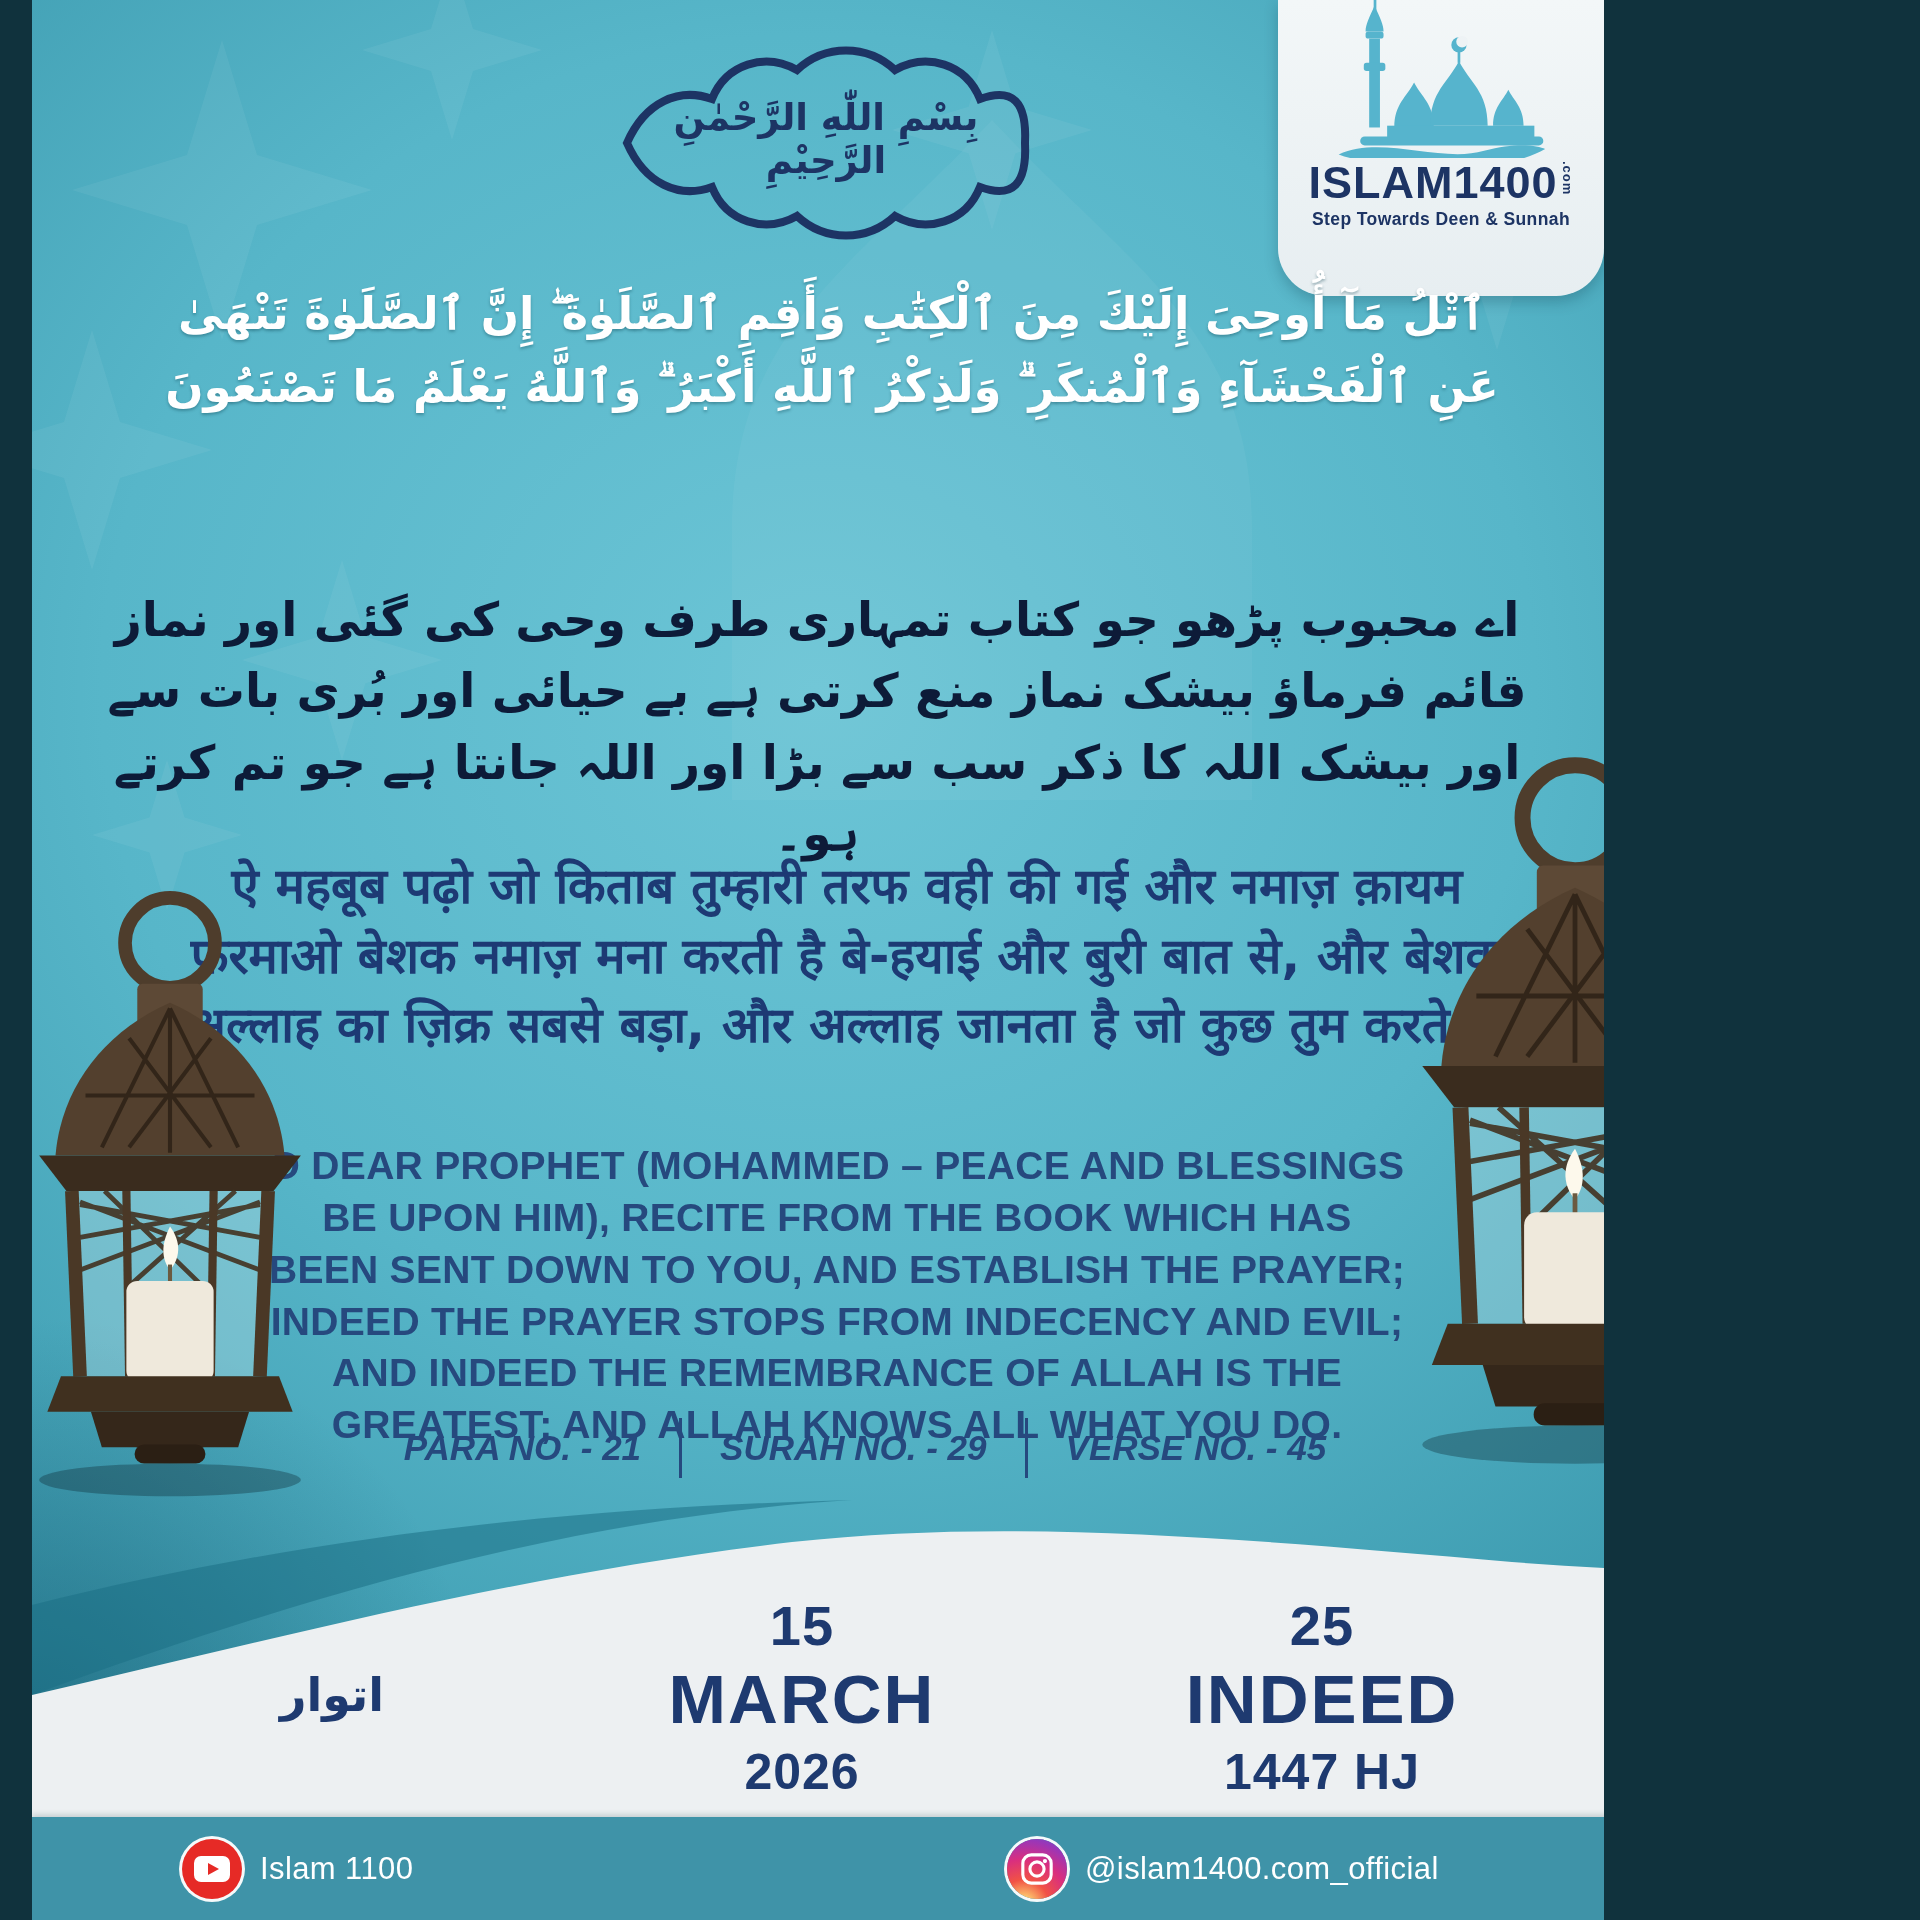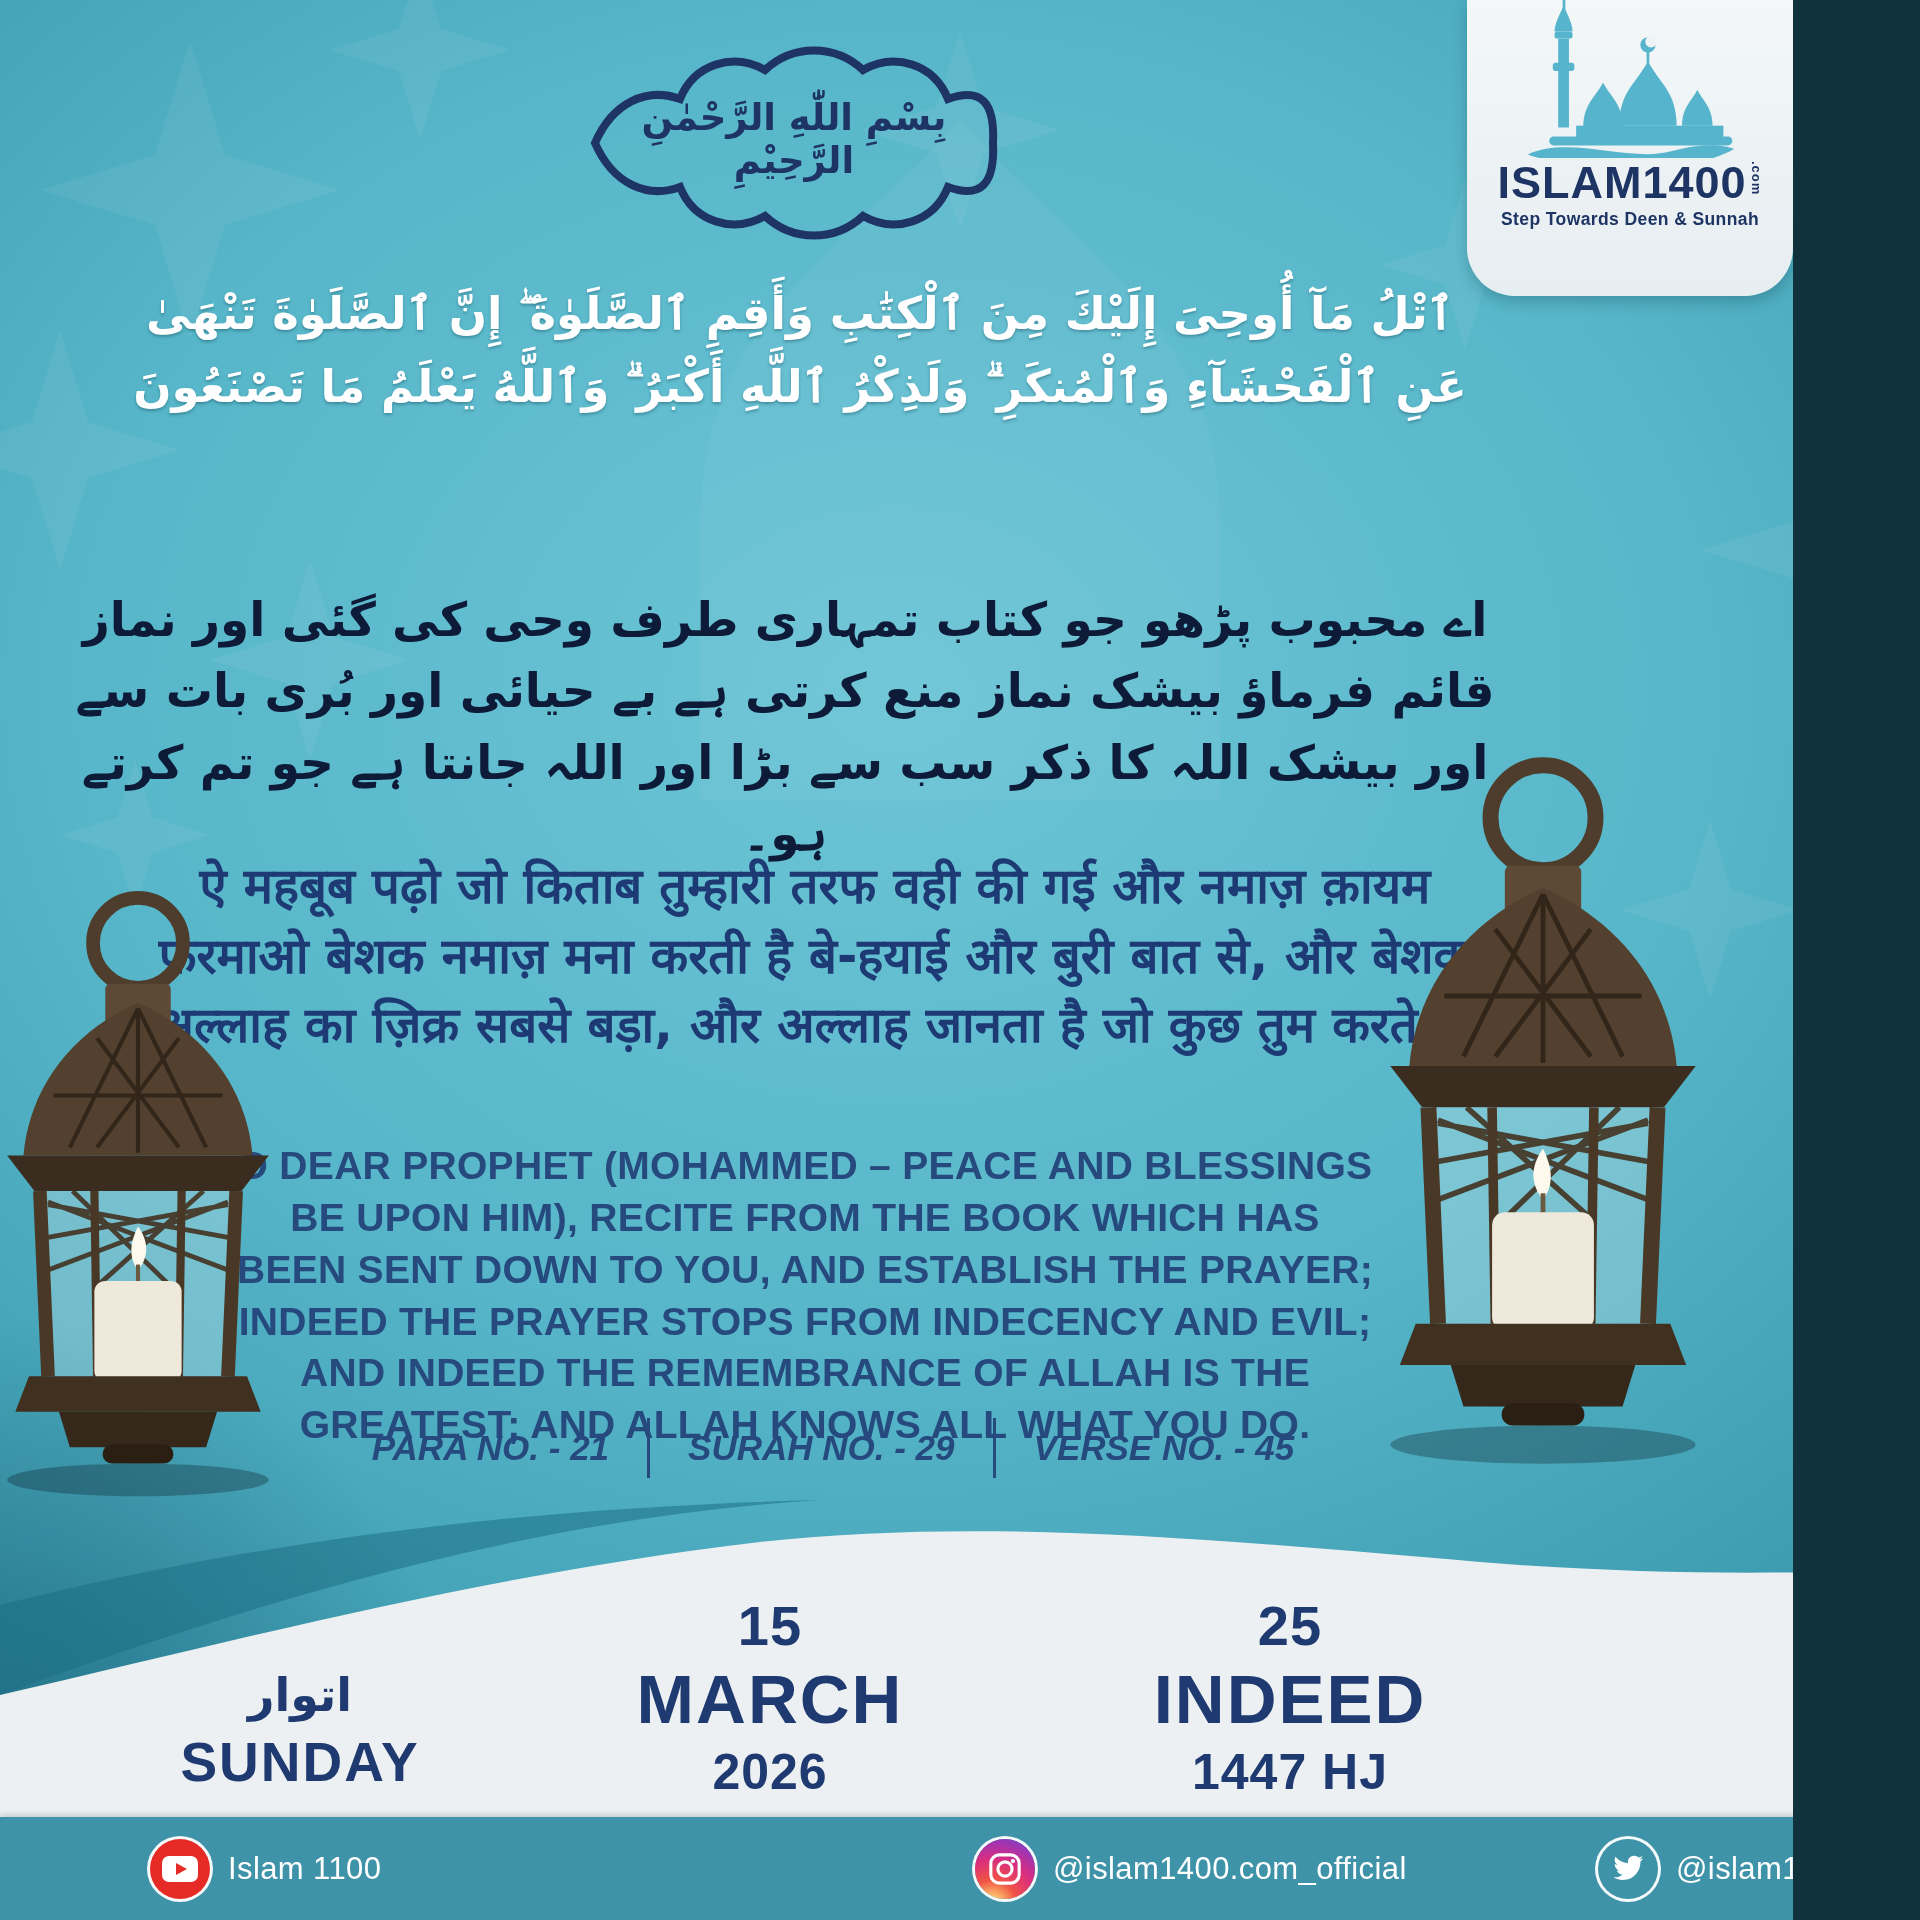--- a/index.html
+++ b/index.html
@@ -1,19 +1,20 @@
 <!DOCTYPE html>
 <html><head>
 <meta charset="utf-8">
 <style>
   html,body{margin:0;padding:0;background:#10323d;}
   #canvas{
-    position:relative;width:1793px;height:1920px;overflow:hidden;
+    position:relative;width:1572px;height:1920px;overflow:hidden;
     font-family:"Liberation Sans", sans-serif;
     background:radial-gradient(120% 90% at 50% 36%, #6cc5d6 0%, #57b6c9 38%, #3795aa 74%, #217a90 100%);
+    margin-left:32px;
   }
   .abs{position:absolute;}
   
   #pattern-layer{left:0;top:0;width:1920px;height:1920px;pointer-events:none;}
   #shade-bl{left:0;top:1100px;width:980px;height:620px;
     background:radial-gradient(70% 100% at 0% 100%, rgba(10,70,92,.42), rgba(10,70,92,0) 65%);}
   
   #brand-badge{right:0;top:0;width:326px;height:296px;
     background:linear-gradient(180deg,#f3f7f8 0%,#e7eef1 100%);
     border-radius:0 0 48px 48px;box-shadow:0 6px 14px rgba(8,48,62,.25);
@@ -168,21 +169,20 @@
     <span>VERSE NO. - 45</span>
   </div>
 
   <svg id="wave-svg" class="abs" viewBox="0 0 1920 337" preserveAspectRatio="none">
     <path d="M0,125 C260,60 520,28 820,20 C560,36 300,105 0,215 Z" fill="#1b6f85" opacity=".55"></path>
     <path d="M0,215 C240,160 480,95 760,62 C980,38 1200,58 1480,82 C1640,95 1800,95 1920,88 L1920,337 L0,337 Z" fill="#edf0f2"></path>
   </svg>
 
   <div id="weekday-block" class="date-block abs">
     <div id="weekday-urdu">اتوار</div>
-    <div id="weekday-english">SUNDAY</div>
   </div>
   <div id="gregorian-block" class="date-block abs">
     <div class="date-big">15</div>
     <div class="date-mid">MARCH</div>
     <div class="date-small">2026</div>
   </div>
   <div id="hijri-block" class="date-block abs">
     <div class="date-big">25</div>
     <div class="date-mid">INDEED</div>
     <div class="date-small">1447 HJ</div>

